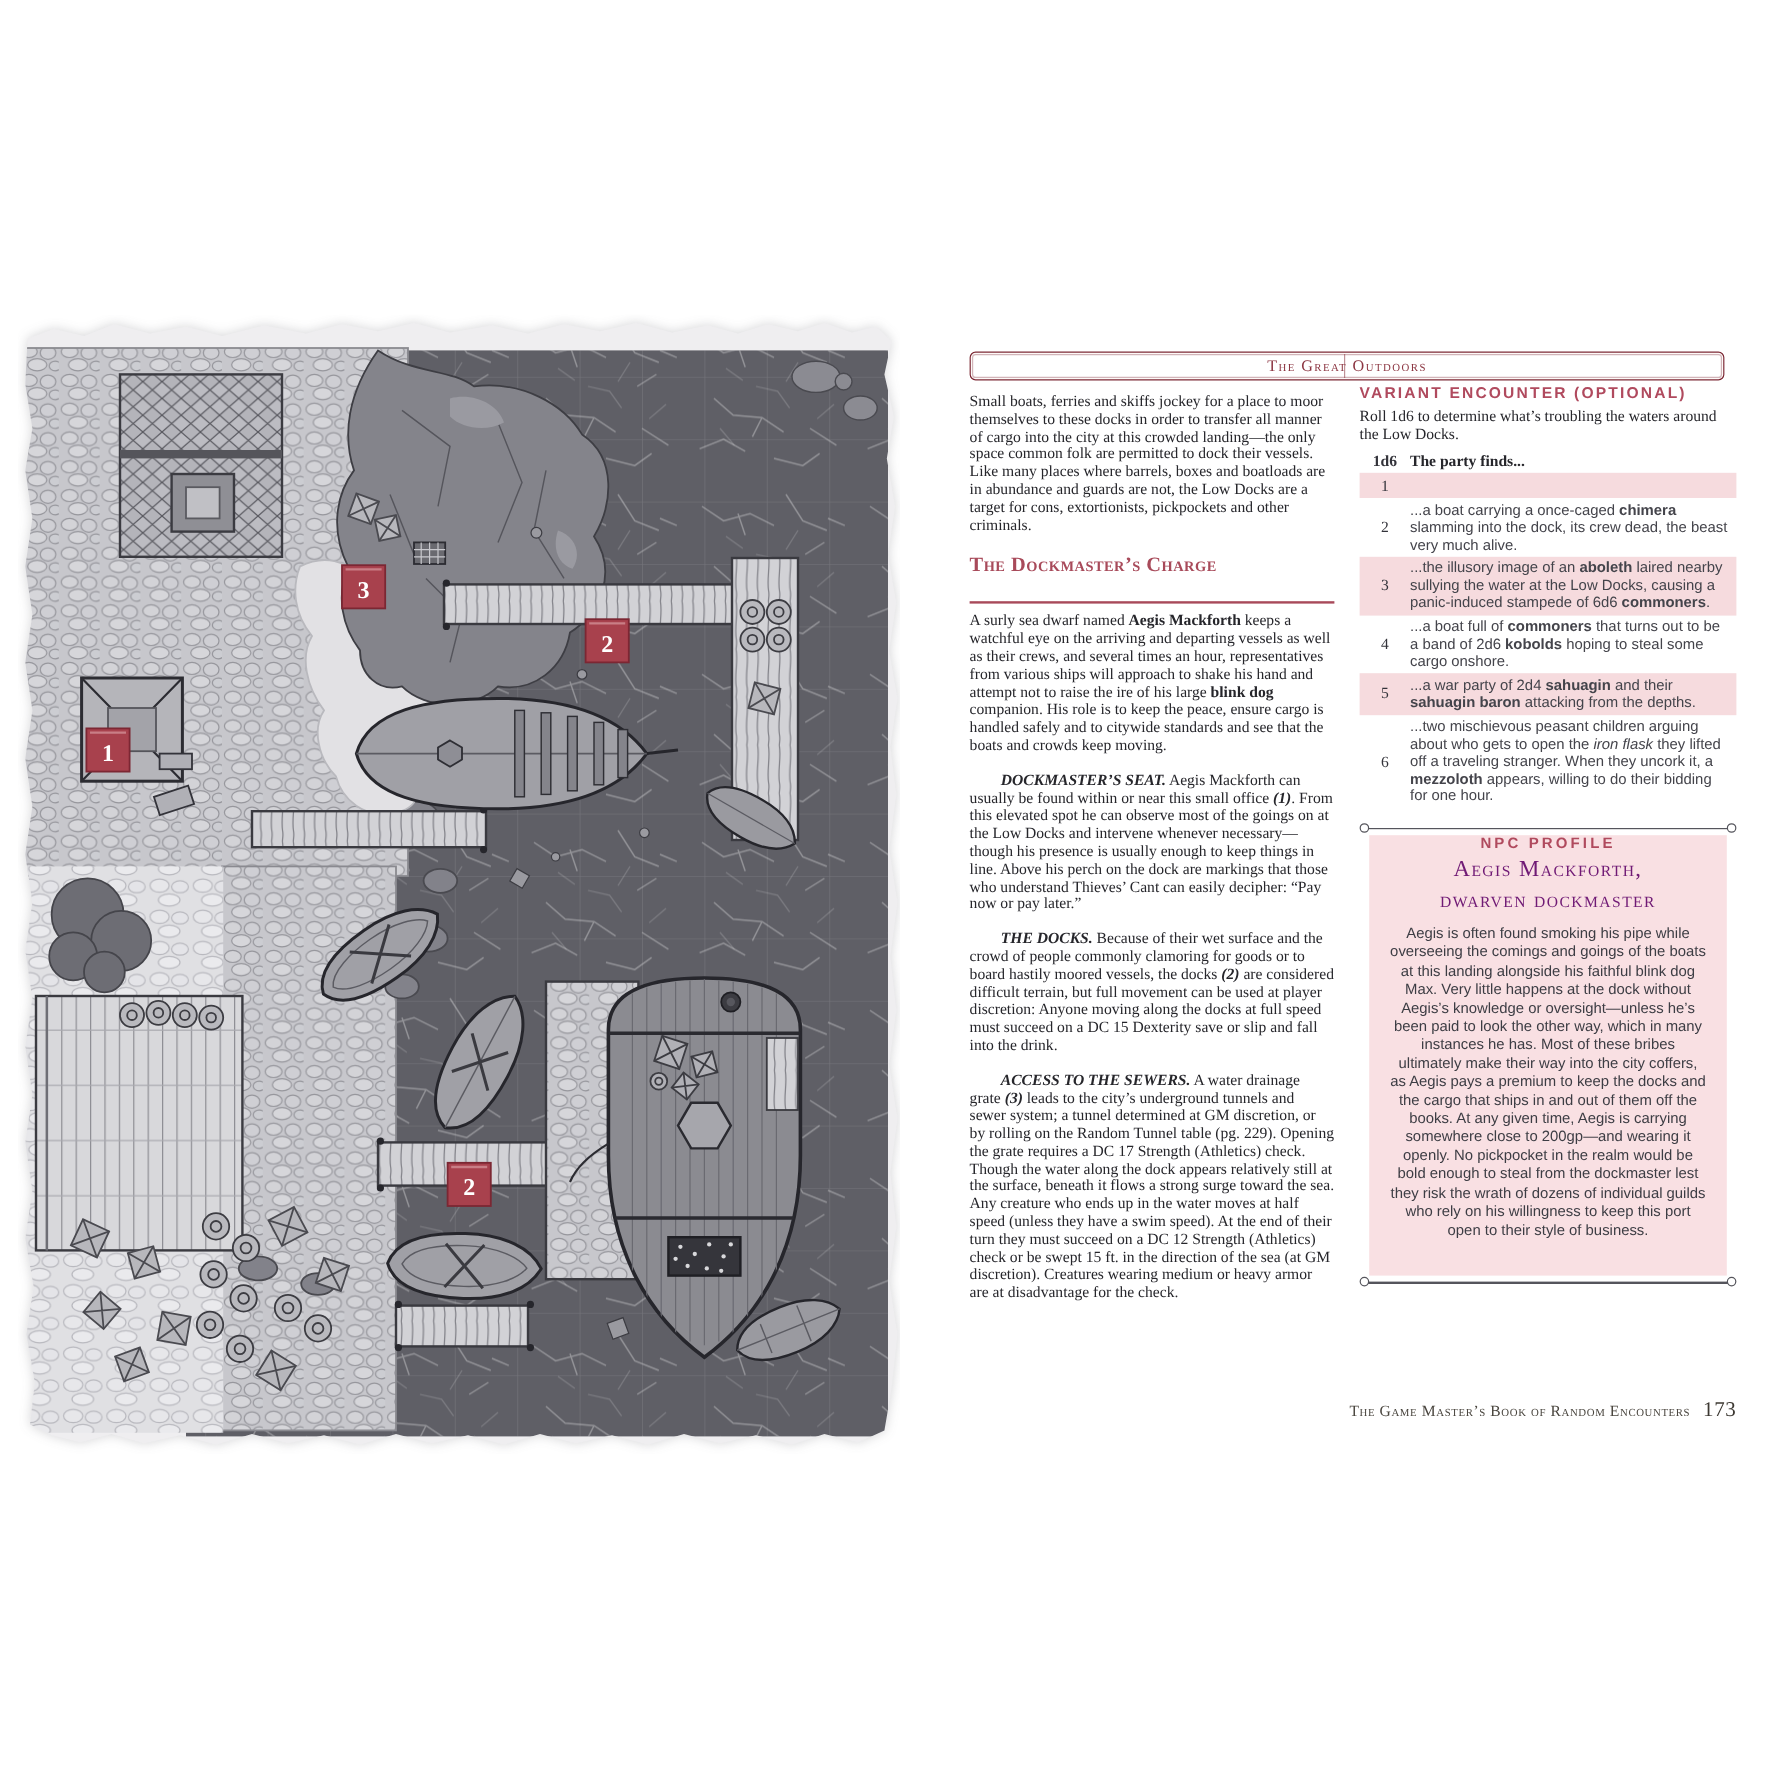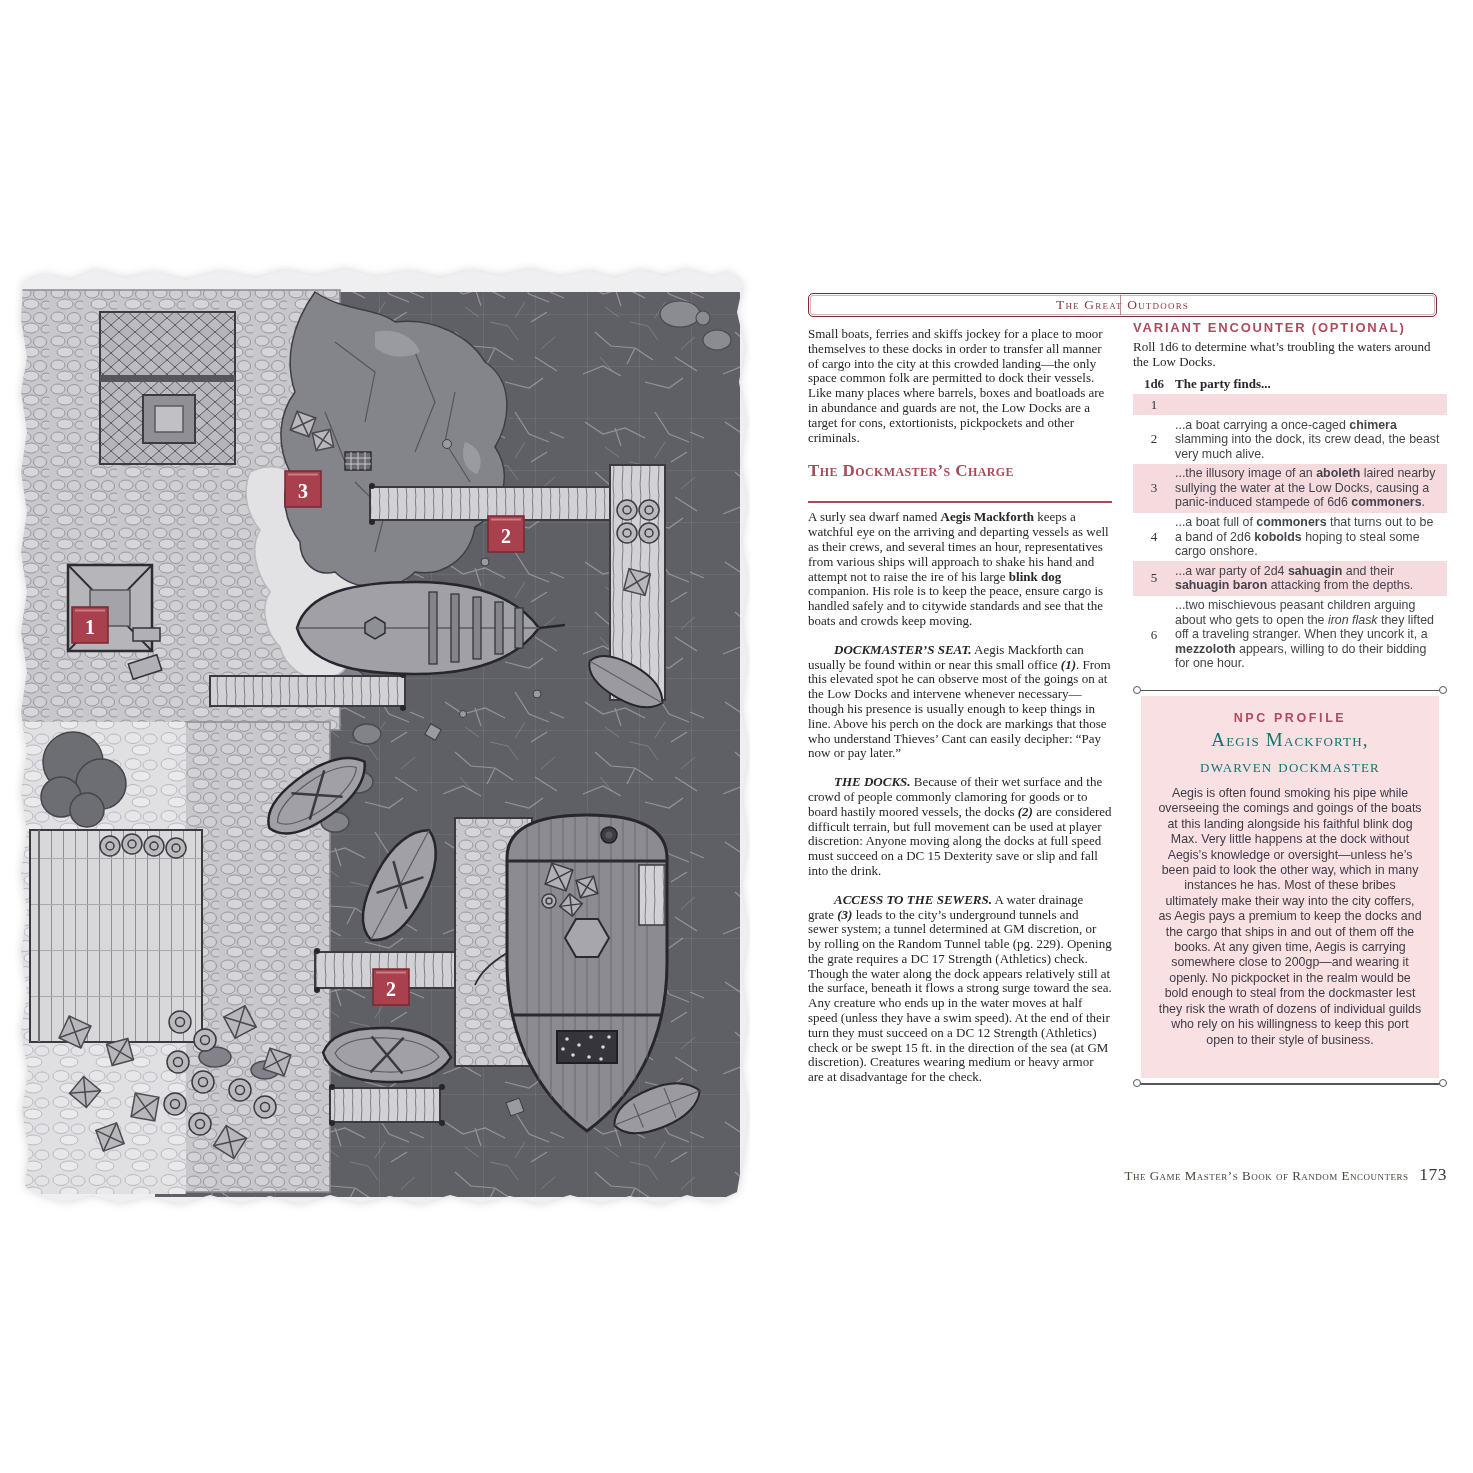--- a/index.html
+++ b/index.html
@@ -37,25 +37,25 @@
   .row{display:flex;padding:2.5px 6px 2.5px 0;}
   .row.alt{background:#f6dbde;}
   .cell{flex:1;font-family:"Liberation Sans",sans-serif;font-size:12.4px;line-height:14.6px;color:#44444b;}
   .find-label{flex:1;}
   
   .npc{margin-top:16px;}
   .npc-rule{height:1.5px;background:#55555c;position:relative;margin:0 3px;}
   .npc-dot{position:absolute;width:6px;height:6px;border:1.5px solid #55555c;border-radius:50%;
            background:#ffffff;top:-4px;}
   .dotl{left:-3px;} .dotr{right:-3px;}
-  .npc-box{background:#f9e0e3;margin:5px 8px;padding:15px 17px 18px;}
+  .npc-box{background:#f9e0e3;margin:5px 8px;padding:0 17px 18px;}
   .npc-kicker{font-family:"Liberation Sans",sans-serif;text-transform:uppercase;font-weight:bold;
               font-size:12.5px;letter-spacing:2.6px;color:#b04a5e;text-align:center;}
   .npc-title{font-variant:small-caps;font-size:19px;line-height:22px;letter-spacing:1.2px;
-             color:#0f766e;text-align:center;margin-top:4px;}
+             color:#701a75;text-align:center;margin-top:4px;}
   .npc-body{font-family:"Liberation Sans",sans-serif;font-size:12.4px;line-height:15.4px;
             color:#3d3d44;text-align:center;margin-top:9px;}
   
   .footer{position:absolute;left:808px;top:1164px;width:639px;text-align:right;
           font-variant:small-caps;font-size:13px;letter-spacing:.5px;color:#4a463f;}
   .footer .pagenum{font-variant:normal;font-size:17.5px;color:#3c3832;margin-left:7px;}
   
   .map{position:absolute;left:15px;top:262px;}
   .paper-edge{filter:drop-shadow(0 0 5px rgba(60,60,70,.22));}
   .marker-num{font-family:"Liberation Serif",serif;font-weight:bold;font-size:20px;fill:#ffffff;}

